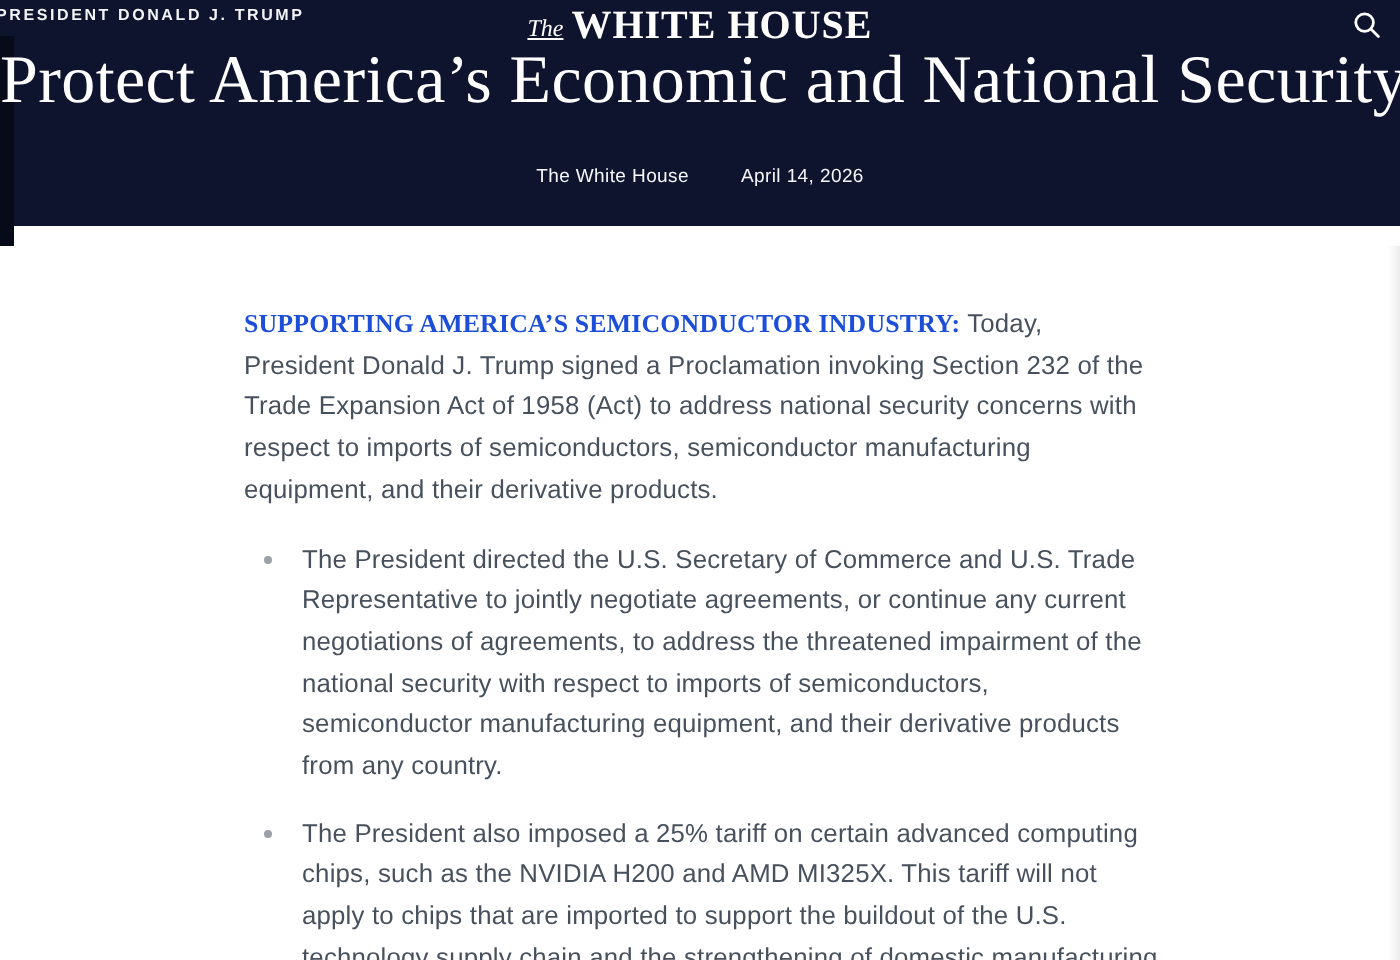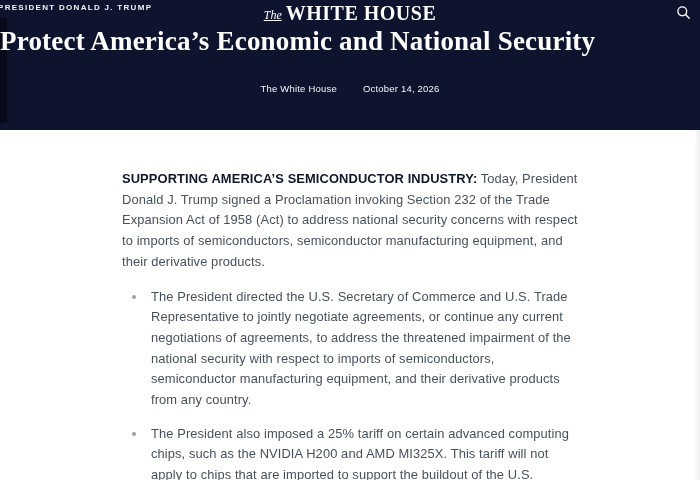--- a/index.html
+++ b/index.html
@@ -4,21 +4,21 @@
 <style>
   * { margin: 0; padding: 0; box-sizing: border-box; }
   html, body {
     width: 700px; height: 480px; overflow: hidden;
     background: #ffffff;
     font-family: "Liberation Sans", sans-serif;
   }
   
   .hero {
     position: relative;
-    width: 700px; height: 130px;
+    width: 700px; height: 113px;
     background: #0e142e;
     color: #ffffff;
   }
   .hero-left-strip {
     position: absolute; left: 0; top: 18px;
     width: 7px; height: 105px;
     background: #060a19;
   }
   .topbar {
     position: absolute; top: 0; left: 0; right: 0; height: 22px;
@@ -53,22 +53,22 @@
   .search-btn {
     position: absolute; right: 9px; top: 5px;
     width: 16px; height: 16px;
     background: transparent; border: none; cursor: pointer;
     padding: 0;
   }
   .page-title {
     position: absolute; top: 23px; left: 0; right: 0;
     text-align: left;
     font-family: "Liberation Serif", serif;
-    font-weight: 700;
-    font-size: 27px;
+    font-weight: 400;
+    font-size: 34px;
     line-height: 36px;
     color: #ffffff;
     letter-spacing: 0.2px;
     white-space: nowrap;
   }
   .meta-row {
     position: absolute; top: 83px; left: 0; right: 0;
     display: flex; justify-content: center; align-items: center;
     gap: 26px;
     font-size: 9.5px;
@@ -78,21 +78,21 @@
   .meta-row a { color: inherit; text-decoration: none; }
   
   .article {
     position: relative;
     padding: 39px 120px 0 122px;
     color: #47515e;
     font-size: 12.9px;
     line-height: 20.7px;
     letter-spacing: 0.1px;
   }
-  .article .lead b { font-weight: 700; color: #0f172a; }
+  .article .lead b { font-weight: 700; color: #1d4ed8; font-family: Liberation Serif, serif; }
   .article ul {
     list-style: none;
     margin-top: 14px;
     padding-left: 29px;
   }
   .article li {
     position: relative;
     margin-bottom: 13px;
   }
   .article li::before {
@@ -128,21 +128,21 @@
         <circle cx="6.3" cy="6.3" r="4.4" fill="none" stroke="#ffffff" stroke-width="1.4"></circle>
         <line x1="9.6" y1="9.6" x2="13.2" y2="13.2" stroke="#ffffff" stroke-width="1.4" stroke-linecap="round"></line>
       </svg>
     </button>
   </div>
 
   <h1 class="page-title">Protect America’s Economic and National Security</h1>
 
   <div class="meta-row">
     <a href="#">The White House</a>
-    <span>October 14, 2026</span>
+    <span>April 14, 2026</span>
   </div>
 </header>
 
 <main class="article">
   <p class="lead"><b>SUPPORTING AMERICA’S SEMICONDUCTOR INDUSTRY:</b><span> Today, President Donald J. Trump signed a Proclamation invoking Section 232 of the Trade Expansion Act of 1958 (Act) to address national security concerns with respect to imports of semiconductors, semiconductor manufacturing equipment, and their derivative products.</span></p>
 
   <ul>
     <li>The President directed the U.S. Secretary of Commerce and U.S. Trade Representative to jointly negotiate agreements, or continue any current negotiations of agreements, to address the threatened impairment of the national security with respect to imports of semiconductors, semiconductor manufacturing equipment, and their derivative products from any country.</li>
     <li>The President also imposed a 25% tariff on certain advanced computing chips, such as the NVIDIA H200 and AMD MI325X. This tariff will not apply to chips that are imported to support the buildout of the U.S. technology supply chain and the strengthening of domestic manufacturing capacity for derivatives of semiconductors.</li>
 

